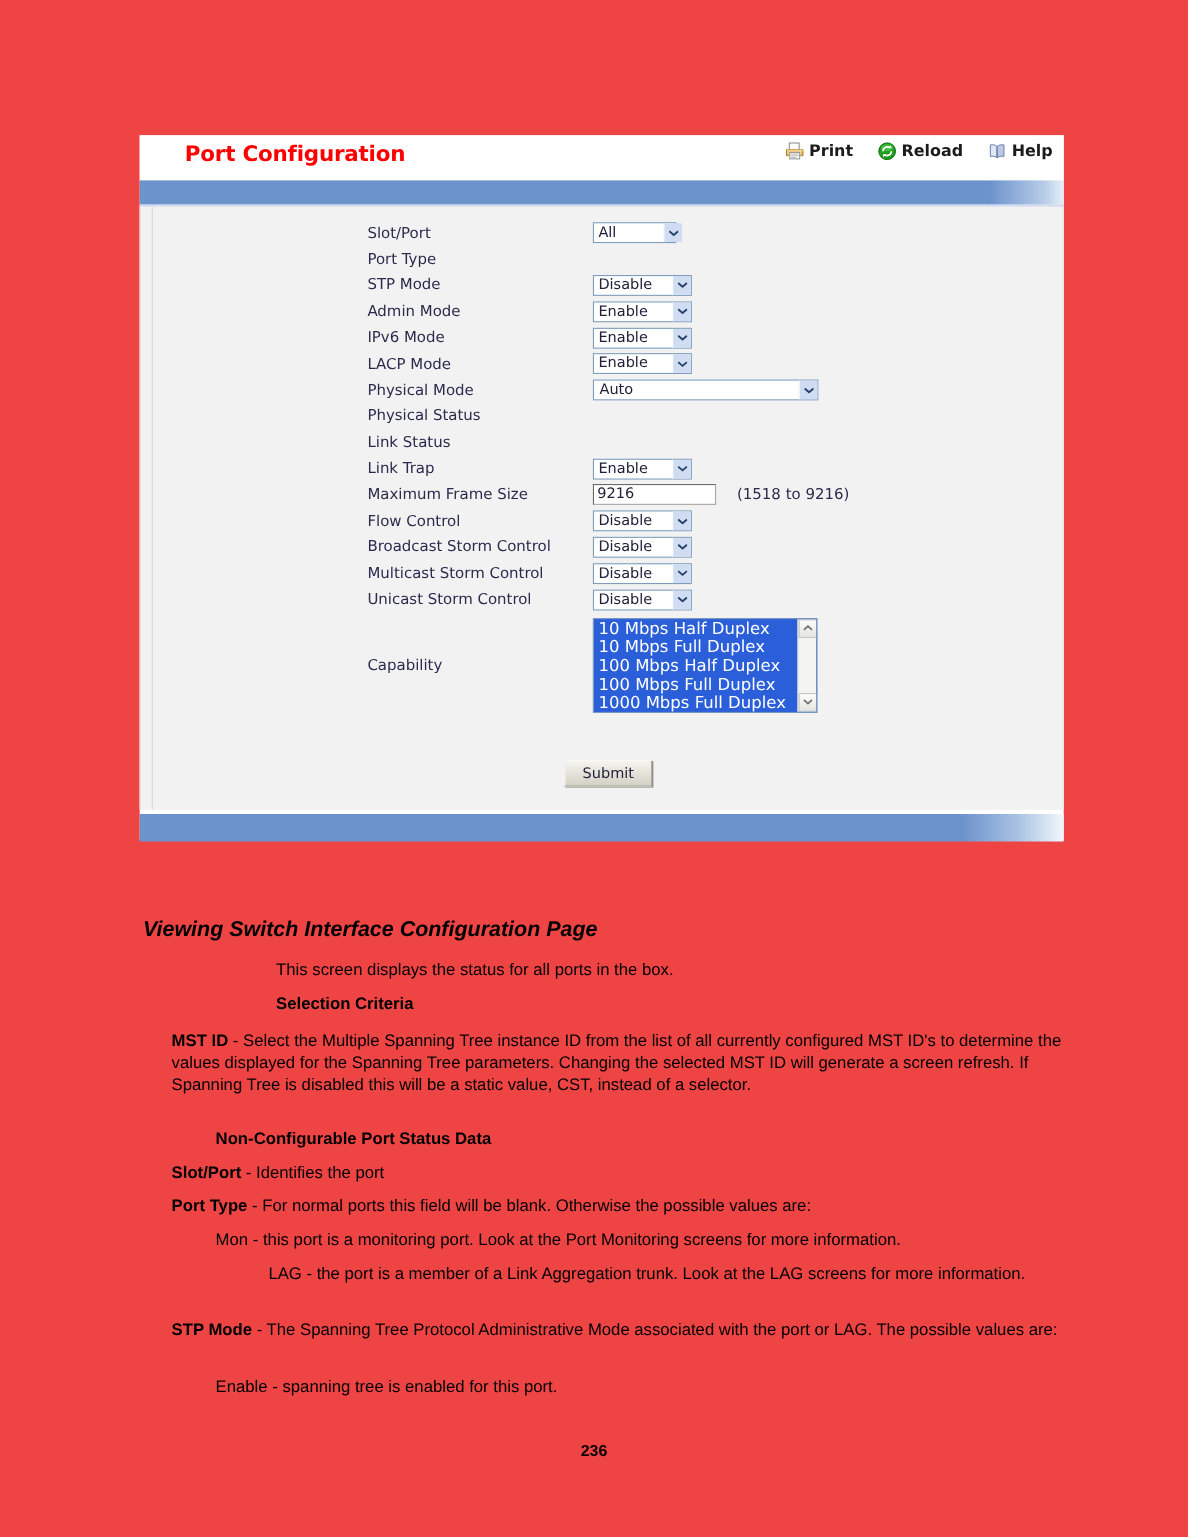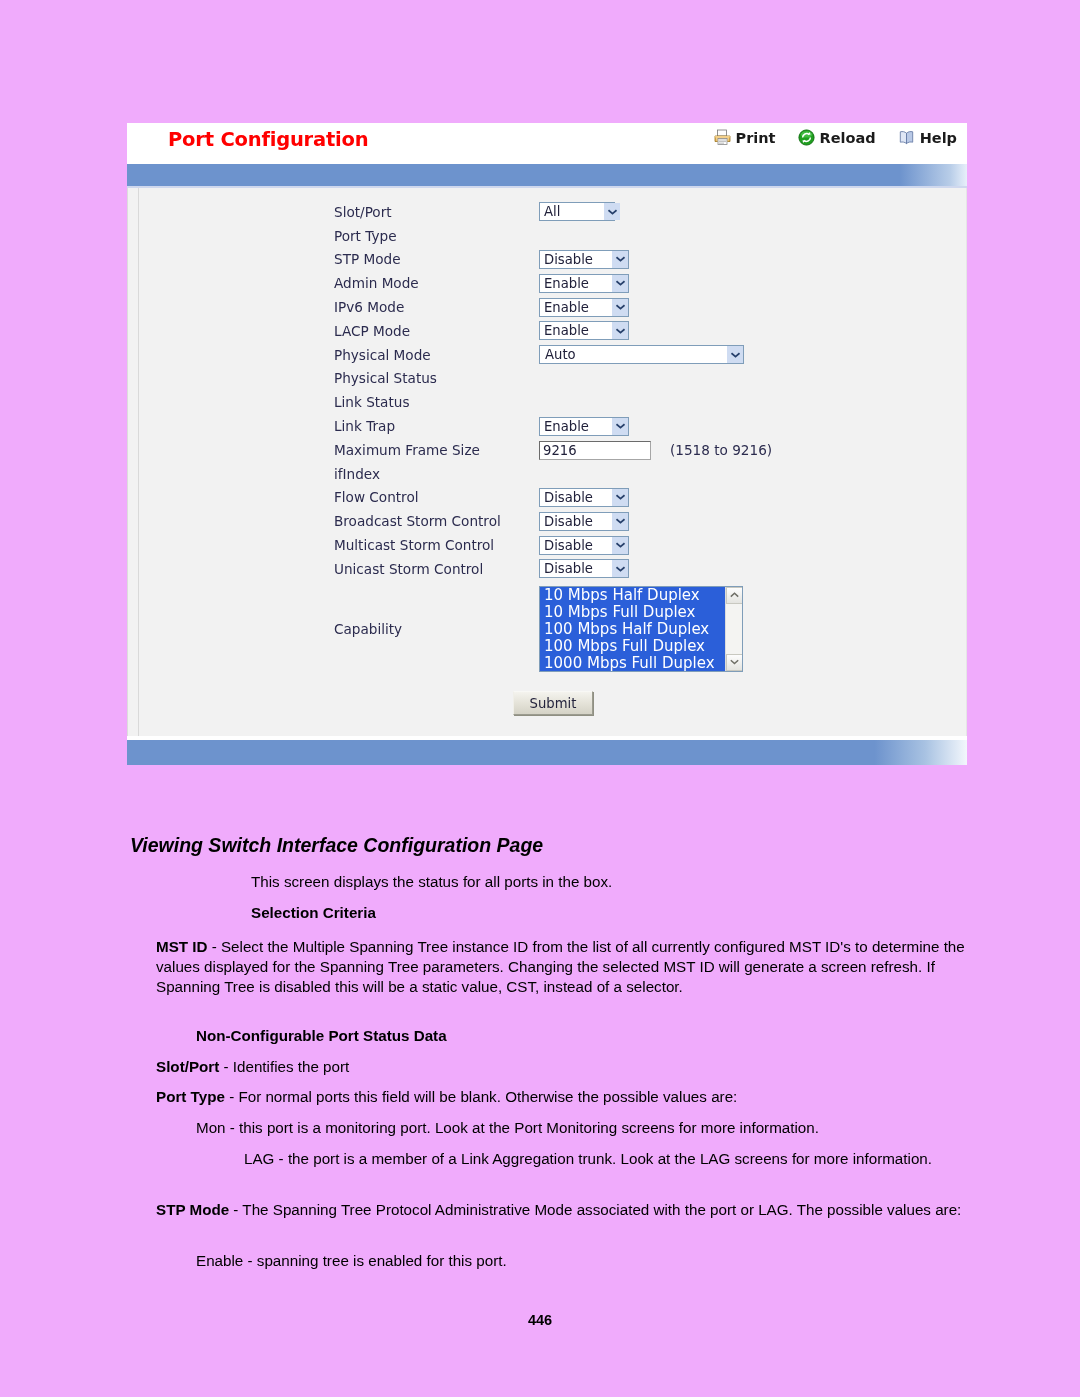--- a/index.html
+++ b/index.html
@@ -6,21 +6,21 @@
   html, body {
     margin: 0; padding: 0;
     background: #ffffff;
     width: 1080px; height: 1397px;
     font-family: "Liberation Sans", sans-serif;
   }
 
   .page {
     position: relative;
     width: 1080px; height: 1397px;
-    background: #f0abfc;
+    background: #ef4444;
     overflow: hidden;
   }
 
   
   .ui-panel {
     position: absolute;
     left: 127px; top: 123px;
     width: 840px; height: 640px;
     background: #ffffff;
   }
@@ -442,24 +442,20 @@
             </div>
           </div>
 
           <div class="frow">
             <div class="flabel">Maximum Frame Size</div>
             <div class="fctl">
               <span class="tinput">9216</span><span class="hint">(1518 to 9216)</span>
             </div>
           </div>
 
-          <div class="frow">
-            <div class="flabel">ifIndex</div>
-            <div class="fctl"></div>
-          </div>
 
           <div class="frow">
             <div class="flabel">Flow Control</div>
             <div class="fctl">
               <div class="sel w-std">
                 <span class="txt">Disable</span>
                 <span class="arrowbox">
                   <svg width="9" height="6" viewBox="0 0 9 6">
                       <path d="M0.5 1.2l4 3.4 4-3.4" fill="none" stroke="#27406b" stroke-width="1.7"></path>
                     </svg>
@@ -564,16 +560,16 @@
     <div class="p p-indent2" style="top:1087px;"><b>Port Type</b><span> - For normal ports this field will be blank. Otherwise the possible values are:</span></div>
 
     <div class="p p-indent3" style="top:1118px;">Mon - this port is a monitoring port. Look at the Port Monitoring screens for more information.</div>
 
     <div class="p p-indent3" style="top:1149px;margin-left:48px;">LAG - the port is a member of a Link Aggregation trunk. Look at the LAG screens for more information.</div>
 
     <div class="p p-indent2" style="top:1200px;"><b>STP Mode</b><span> - The Spanning Tree Protocol Administrative Mode associated with the port or LAG. The possible values are:</span></div>
 
     <div class="p p-indent3" style="top:1251px;">Enable - spanning tree is enabled for this port.</div>
 
-    <div class="pagenum">446</div>
+    <div class="pagenum">236</div>
   </div>
 
 </div>
 
 </body></html>

